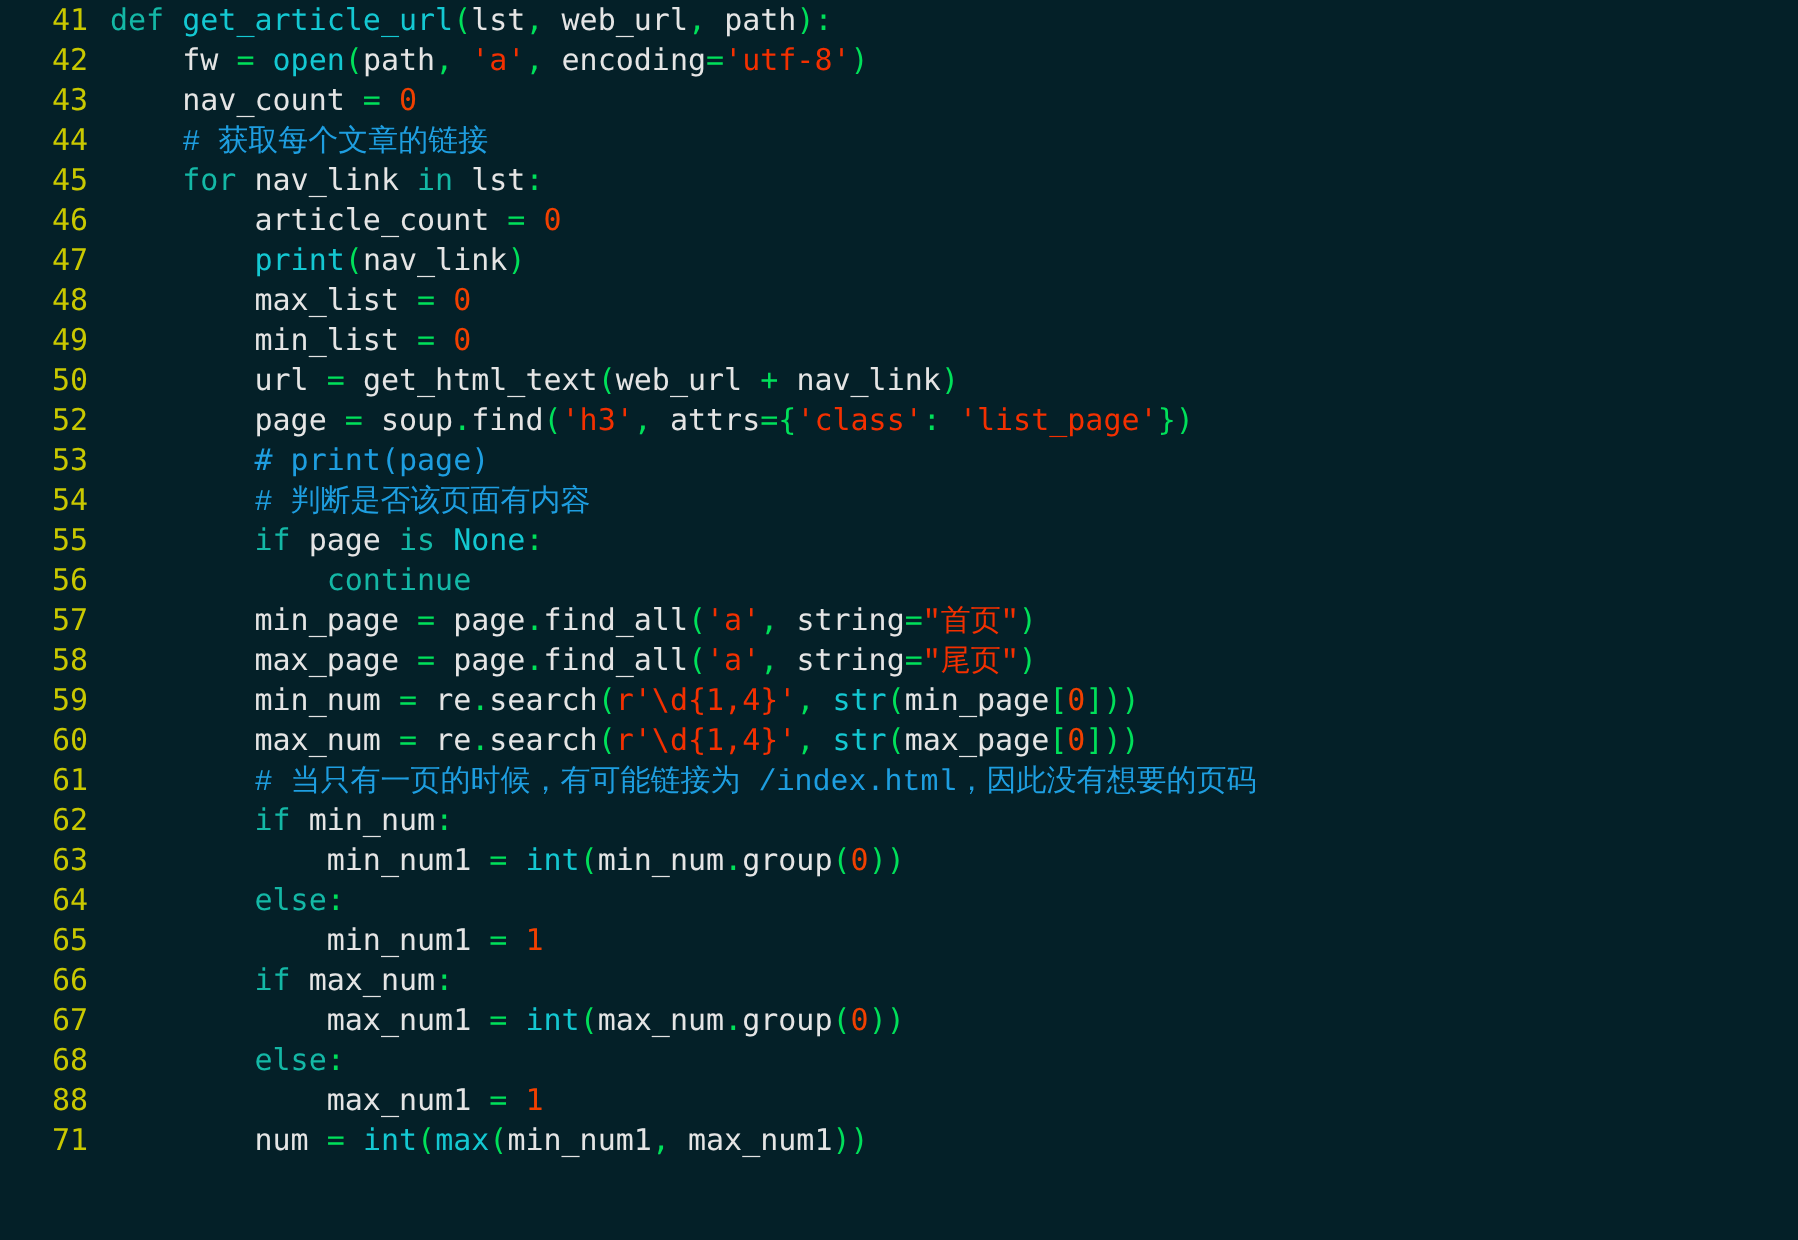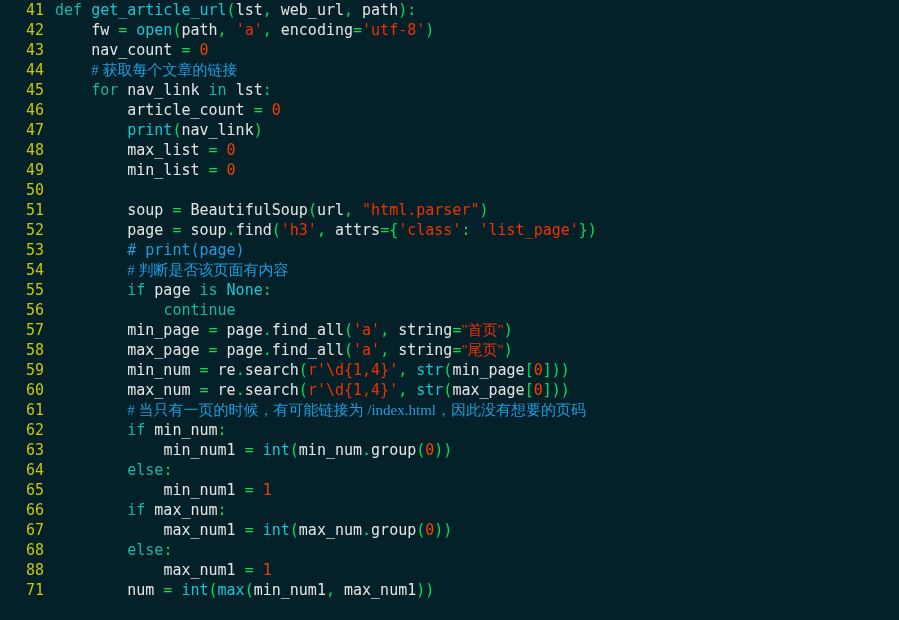--- a/index.html
+++ b/index.html
@@ -44,38 +44,37 @@
   }
   .t-kw   { color: #14b8a6; }
   .t-fn   { color: #14c8d2; }
   .t-id   { color: #e5e5e5; }
   .t-str  { color: #f33000; }
   .t-num  { color: #f04000; }
   .t-com  { color: #1e9ee0; }
   .t-op   { color: #00e05a; }
   .t-pun  { color: #00e05a; }
   .t-bi   { color: #14c8d2; }
-  .cjk { font-family: Liberation Serif, serif; }
+  .cjk { font-family: Liberation Mono, monospace; }
 </style>
 </head>
 <body>
 
 <div id="editor">
   <div id="code-lines">
       <div class="code-line"><span class="lineno">41</span><span class="linetext"><span class="t-kw">def</span><span class="t-pun"> </span><span class="t-fn">get_article_url</span><span class="t-pun">(</span><span class="t-id">lst</span><span class="t-pun">, </span><span class="t-id">web_url</span><span class="t-pun">, </span><span class="t-id">path</span><span class="t-pun">):</span></span></div>
       <div class="code-line"><span class="lineno">42</span><span class="linetext"><span class="t-pun">    </span><span class="t-id">fw</span><span class="t-op"> = </span><span class="t-bi">open</span><span class="t-pun">(</span><span class="t-id">path</span><span class="t-pun">, </span><span class="t-str">'a'</span><span class="t-pun">, </span><span class="t-id">encoding</span><span class="t-op">=</span><span class="t-str">'utf-8'</span><span class="t-pun">)</span></span></div>
       <div class="code-line"><span class="lineno">43</span><span class="linetext"><span class="t-pun">    </span><span class="t-id">nav_count</span><span class="t-op"> = </span><span class="t-num">0</span></span></div>
       <div class="code-line"><span class="lineno">44</span><span class="linetext"><span class="t-pun">    </span><span class="t-com cjk"># 获取每个文章的链接</span></span></div>
       <div class="code-line"><span class="lineno">45</span><span class="linetext"><span class="t-pun">    </span><span class="t-kw">for</span><span class="t-pun"> </span><span class="t-id">nav_link</span><span class="t-pun"> </span><span class="t-kw">in</span><span class="t-pun"> </span><span class="t-id">lst</span><span class="t-pun">:</span></span></div>
       <div class="code-line"><span class="lineno">46</span><span class="linetext"><span class="t-pun">        </span><span class="t-id">article_count</span><span class="t-op"> = </span><span class="t-num">0</span></span></div>
       <div class="code-line"><span class="lineno">47</span><span class="linetext"><span class="t-pun">        </span><span class="t-bi">print</span><span class="t-pun">(</span><span class="t-id">nav_link</span><span class="t-pun">)</span></span></div>
       <div class="code-line"><span class="lineno">48</span><span class="linetext"><span class="t-pun">        </span><span class="t-id">max_list</span><span class="t-op"> = </span><span class="t-num">0</span></span></div>
       <div class="code-line"><span class="lineno">49</span><span class="linetext"><span class="t-pun">        </span><span class="t-id">min_list</span><span class="t-op"> = </span><span class="t-num">0</span></span></div>
-      <div class="code-line"><span class="lineno">50</span></div>
-      <div class="code-line"><span class="lineno">51</span><span class="linetext"><span class="t-pun">        </span><span class="t-id">soup</span><span class="t-op"> = </span><span class="t-id">BeautifulSoup</span><span class="t-pun">(</span><span class="t-id">url</span><span class="t-pun">, </span><span class="t-str">"html.parser"</span><span class="t-pun">)</span></span></div>
+      <div class="code-line"><span class="lineno">50</span><span class="linetext"><span class="t-pun">        </span><span class="t-id">url</span><span class="t-op"> = </span><span class="t-id">get_html_text</span><span class="t-pun">(</span><span class="t-id">web_url</span><span class="t-op"> + </span><span class="t-id">nav_link</span><span class="t-pun">)</span></span></div>
       <div class="code-line"><span class="lineno">52</span><span class="linetext"><span class="t-pun">        </span><span class="t-id">page</span><span class="t-op"> = </span><span class="t-id">soup</span><span class="t-pun">.</span><span class="t-id">find</span><span class="t-pun">(</span><span class="t-str">'h3'</span><span class="t-pun">, </span><span class="t-id">attrs</span><span class="t-op">={</span><span class="t-str">'class'</span><span class="t-pun">: </span><span class="t-str">'list_page'</span><span class="t-pun">})</span></span></div>
       <div class="code-line"><span class="lineno">53</span><span class="linetext"><span class="t-pun">        </span><span class="t-com"># print(page)</span></span></div>
       <div class="code-line"><span class="lineno">54</span><span class="linetext"><span class="t-pun">        </span><span class="t-com cjk"># 判断是否该页面有内容</span></span></div>
       <div class="code-line"><span class="lineno">55</span><span class="linetext"><span class="t-pun">        </span><span class="t-kw">if</span><span class="t-pun"> </span><span class="t-id">page</span><span class="t-pun"> </span><span class="t-kw">is</span><span class="t-pun"> </span><span class="t-bi">None</span><span class="t-pun">:</span></span></div>
       <div class="code-line"><span class="lineno">56</span><span class="linetext"><span class="t-pun">            </span><span class="t-kw">continue</span></span></div>
       <div class="code-line"><span class="lineno">57</span><span class="linetext"><span class="t-pun">        </span><span class="t-id">min_page</span><span class="t-op"> = </span><span class="t-id">page</span><span class="t-pun">.</span><span class="t-id">find_all</span><span class="t-pun">(</span><span class="t-str">'a'</span><span class="t-pun">, </span><span class="t-id">string</span><span class="t-op">=</span><span class="t-str cjk">"首页"</span><span class="t-pun">)</span></span></div>
       <div class="code-line"><span class="lineno">58</span><span class="linetext"><span class="t-pun">        </span><span class="t-id">max_page</span><span class="t-op"> = </span><span class="t-id">page</span><span class="t-pun">.</span><span class="t-id">find_all</span><span class="t-pun">(</span><span class="t-str">'a'</span><span class="t-pun">, </span><span class="t-id">string</span><span class="t-op">=</span><span class="t-str cjk">"尾页"</span><span class="t-pun">)</span></span></div>
       <div class="code-line"><span class="lineno">59</span><span class="linetext"><span class="t-pun">        </span><span class="t-id">min_num</span><span class="t-op"> = </span><span class="t-id">re</span><span class="t-pun">.</span><span class="t-id">search</span><span class="t-pun">(</span><span class="t-str">r'\d{1,4}'</span><span class="t-pun">, </span><span class="t-bi">str</span><span class="t-pun">(</span><span class="t-id">min_page</span><span class="t-pun">[</span><span class="t-num">0</span><span class="t-pun">]))</span></span></div>
       <div class="code-line"><span class="lineno">60</span><span class="linetext"><span class="t-pun">        </span><span class="t-id">max_num</span><span class="t-op"> = </span><span class="t-id">re</span><span class="t-pun">.</span><span class="t-id">search</span><span class="t-pun">(</span><span class="t-str">r'\d{1,4}'</span><span class="t-pun">, </span><span class="t-bi">str</span><span class="t-pun">(</span><span class="t-id">max_page</span><span class="t-pun">[</span><span class="t-num">0</span><span class="t-pun">]))</span></span></div>
       <div class="code-line"><span class="lineno">61</span><span class="linetext"><span class="t-pun">        </span><span class="t-com cjk"># 当只有一页的时候，有可能链接为 /index.html，因此没有想要的页码</span></span></div>

